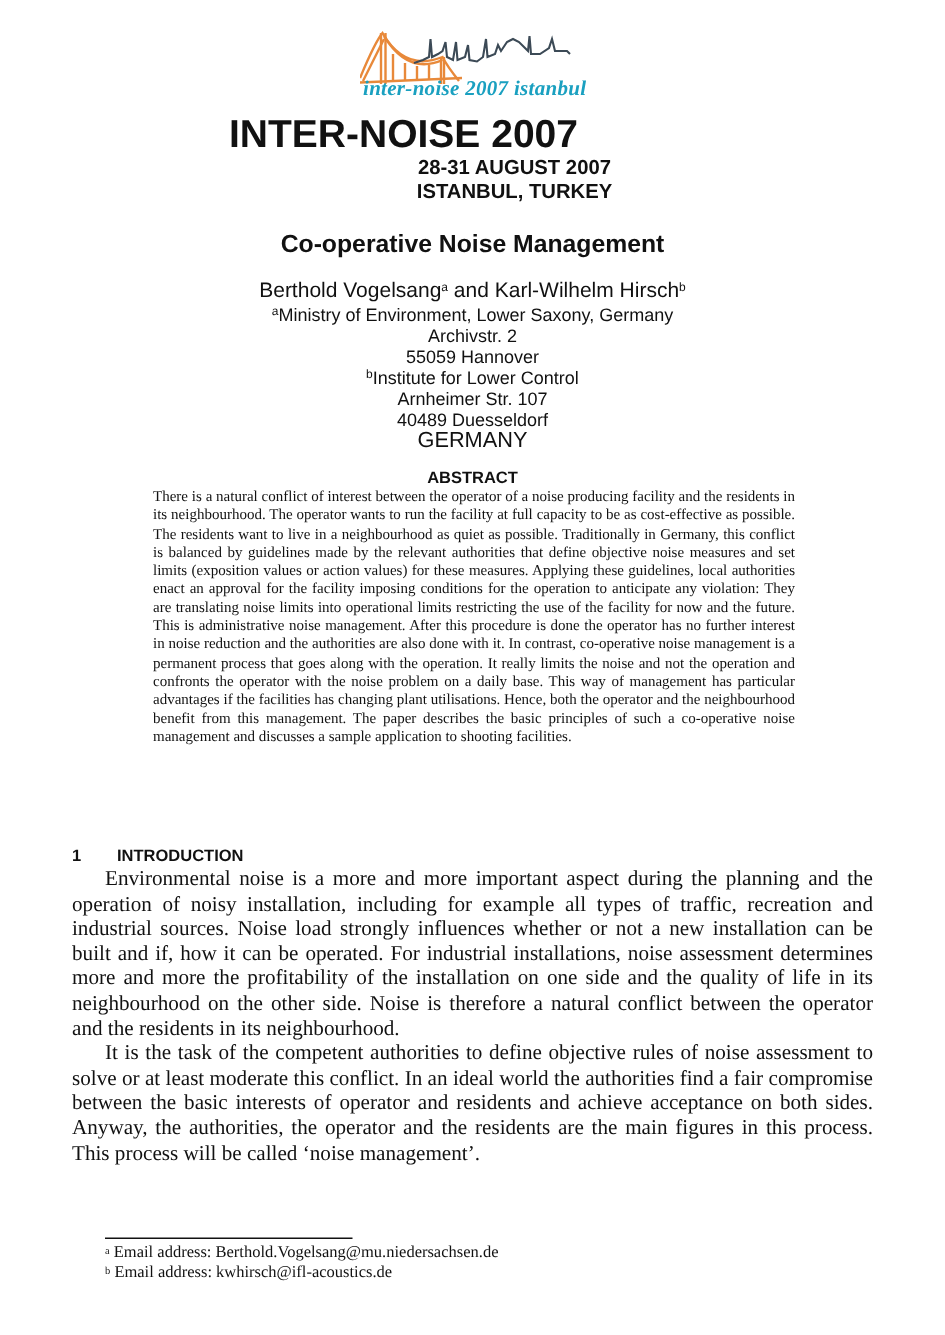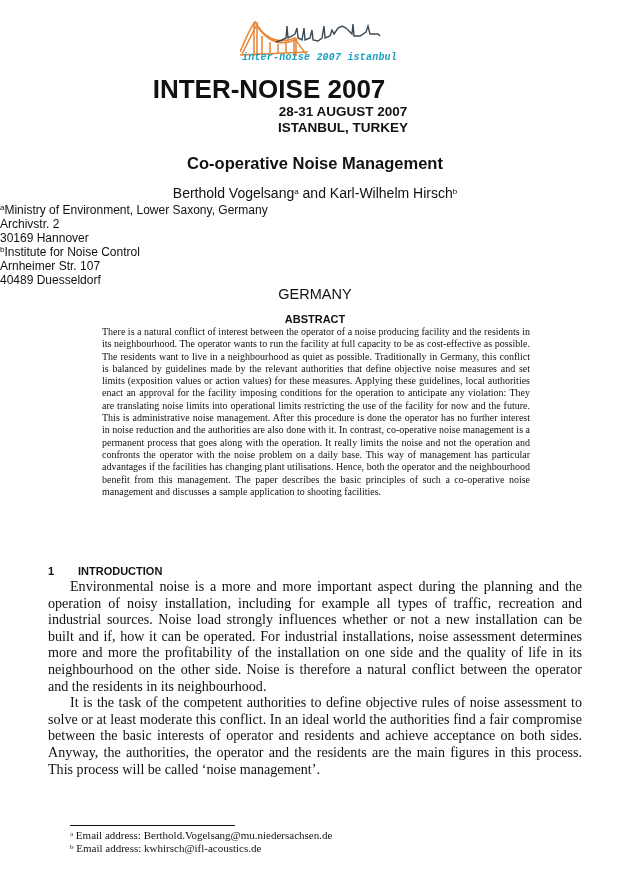--- a/index.html
+++ b/index.html
@@ -1,23 +1,23 @@
 <!DOCTYPE html>
 <html><head>
   <meta charset="utf-8">
   <style>
     html, body { margin: 0; padding: 0; background: #ffffff; }
     body { width: 630px; height: 890px; position: relative; overflow: hidden; color: #111; }
     .logo { position: absolute; left: 240px; top: 8px; width: 160px; height: 60px; }
-    .logo-text { position: absolute; left: 242px; top: 52px; width: 170px; font-family: Liberation Mono, monospace; font-weight: bold; font-style: italic; font-size: 10px; color: #1aa0c0; letter-spacing: 0.2px; white-space: nowrap; }
+    .logo-text { position: absolute; left: 242px; top: 52px; width: 170px; font-family: Liberation Serif, serif; font-weight: bold; font-style: italic; font-size: 14px; color: #1aa0c0; letter-spacing: 0.2px; white-space: nowrap; }
     .conf-title { position: absolute; left: 0; width: 538px; top: 74px; text-align: center; font-family: "Liberation Sans", sans-serif; font-weight: bold; font-size: 26px; line-height: 30px; }
     .conf-sub { position: absolute; left: 0; width: 630px; text-align: center; font-family: "Liberation Sans", sans-serif; font-weight: bold; font-size: 13.5px; line-height: 16px; padding-left: 28px; }
     .paper-title { position: absolute; left: 0; width: 630px; top: 153px; text-align: center; font-family: "Liberation Sans", sans-serif; font-weight: bold; font-size: 16.5px; line-height: 20px; }
     .authors { position: absolute; left: 0; width: 630px; top: 185px; text-align: center; font-family: "Liberation Sans", sans-serif; font-size: 14px; line-height: 17px; }
-    .aff { position: absolute; left: 0; width: 630px; font-family: "Liberation Sans", sans-serif; font-size: 12px; line-height: 14px; }
+    .aff { position: absolute; left: 0; width: 630px; text-align: center; font-family: "Liberation Sans", sans-serif; font-size: 12px; line-height: 14px; }
     .country { position: absolute; left: 0; width: 630px; top: 286px; text-align: center; font-family: "Liberation Sans", sans-serif; font-size: 14.5px; line-height: 17px; }
     sup { font-size: 8px; vertical-align: top; position: relative; top: -2px; }
     .abs-head { position: absolute; left: 0; width: 630px; top: 313px; text-align: center; font-family: "Liberation Sans", sans-serif; font-weight: bold; font-size: 11px; line-height: 13px; }
     .abstract { position: absolute; left: 102px; top: 326px; width: 428px; font-family: "Liberation Serif", serif; font-size: 10px; line-height: 12.3px; text-align: justify; }
     .sec-head { position: absolute; left: 48px; top: 565px; font-family: "Liberation Sans", sans-serif; font-weight: bold; font-size: 11px; }
     .sec-head .num { display: inline-block; width: 30px; }
     .body-text { position: absolute; left: 48px; top: 578px; width: 534px; font-family: "Liberation Serif", serif; font-size: 14.1px; line-height: 16.6px; text-align: justify; }
     .body-text p { margin: 0; text-indent: 22px; }
     .fn-rule { position: absolute; left: 70px; top: 825px; width: 165px; border-top: 1px solid #111; }
     .footnotes { position: absolute; left: 70px; top: 829px; font-family: "Liberation Serif", serif; font-size: 11px; line-height: 12.5px; }
@@ -54,22 +54,22 @@
 <div class="conf-sub" style="top:120px;">ISTANBUL, TURKEY</div>
 
 <div class="paper-title">Co-operative Noise Management</div>
 
 <div class="authors">
   <span>Berthold Vogelsang</span><sup>a</sup><span> and </span><span>Karl-Wilhelm Hirsch</span><sup>b</sup>
 </div>
 
 <div class="aff" style="top:203px;"><sup>a</sup><span>Ministry of Environment, Lower Saxony, Germany</span></div>
 <div class="aff" style="top:217px;">Archivstr. 2</div>
-<div class="aff" style="top:231px;">30169 Hannover</div>
-<div class="aff" style="top:245px;"><sup>b</sup><span>Institute for Noise Control</span></div>
+<div class="aff" style="top:231px;">55059 Hannover</div>
+<div class="aff" style="top:245px;"><sup>b</sup><span>Institute for Lower Control</span></div>
 <div class="aff" style="top:259px;">Arnheimer Str. 107</div>
 <div class="aff" style="top:273px;">40489 Duesseldorf</div>
 <div class="country">GERMANY</div>
 
 <div class="abs-head">ABSTRACT</div>
 <div class="abstract">There is a natural conflict of interest between the operator of a noise producing facility and the residents in its neighbourhood. The operator wants to run the facility at full capacity to be as cost-effective as possible. The residents want to live in a neighbourhood as quiet as possible. Traditionally in Germany, this conflict is balanced by guidelines made by the relevant authorities that define objective noise measures and set limits (exposition values or action values) for these measures. Applying these guidelines, local authorities enact an approval for the facility imposing conditions for the operation to anticipate any violation: They are translating noise limits into operational limits restricting the use of the facility for now and the future. This is administrative noise management. After this procedure is done the operator has no further interest in noise reduction and the authorities are also done with it. In contrast, co-operative noise management is a permanent process that goes along with the operation. It really limits the noise and not the operation and confronts the operator with the noise problem on a daily base. This way of management has particular advantages if the facilities has changing plant utilisations. Hence, both the operator and the neighbourhood benefit from this management. The paper describes the basic principles of such a co-operative noise management and discusses a sample application to shooting facilities.</div>
 
 <div class="sec-head">
   <span class="num">1</span><span>INTRODUCTION</span>
 </div>

